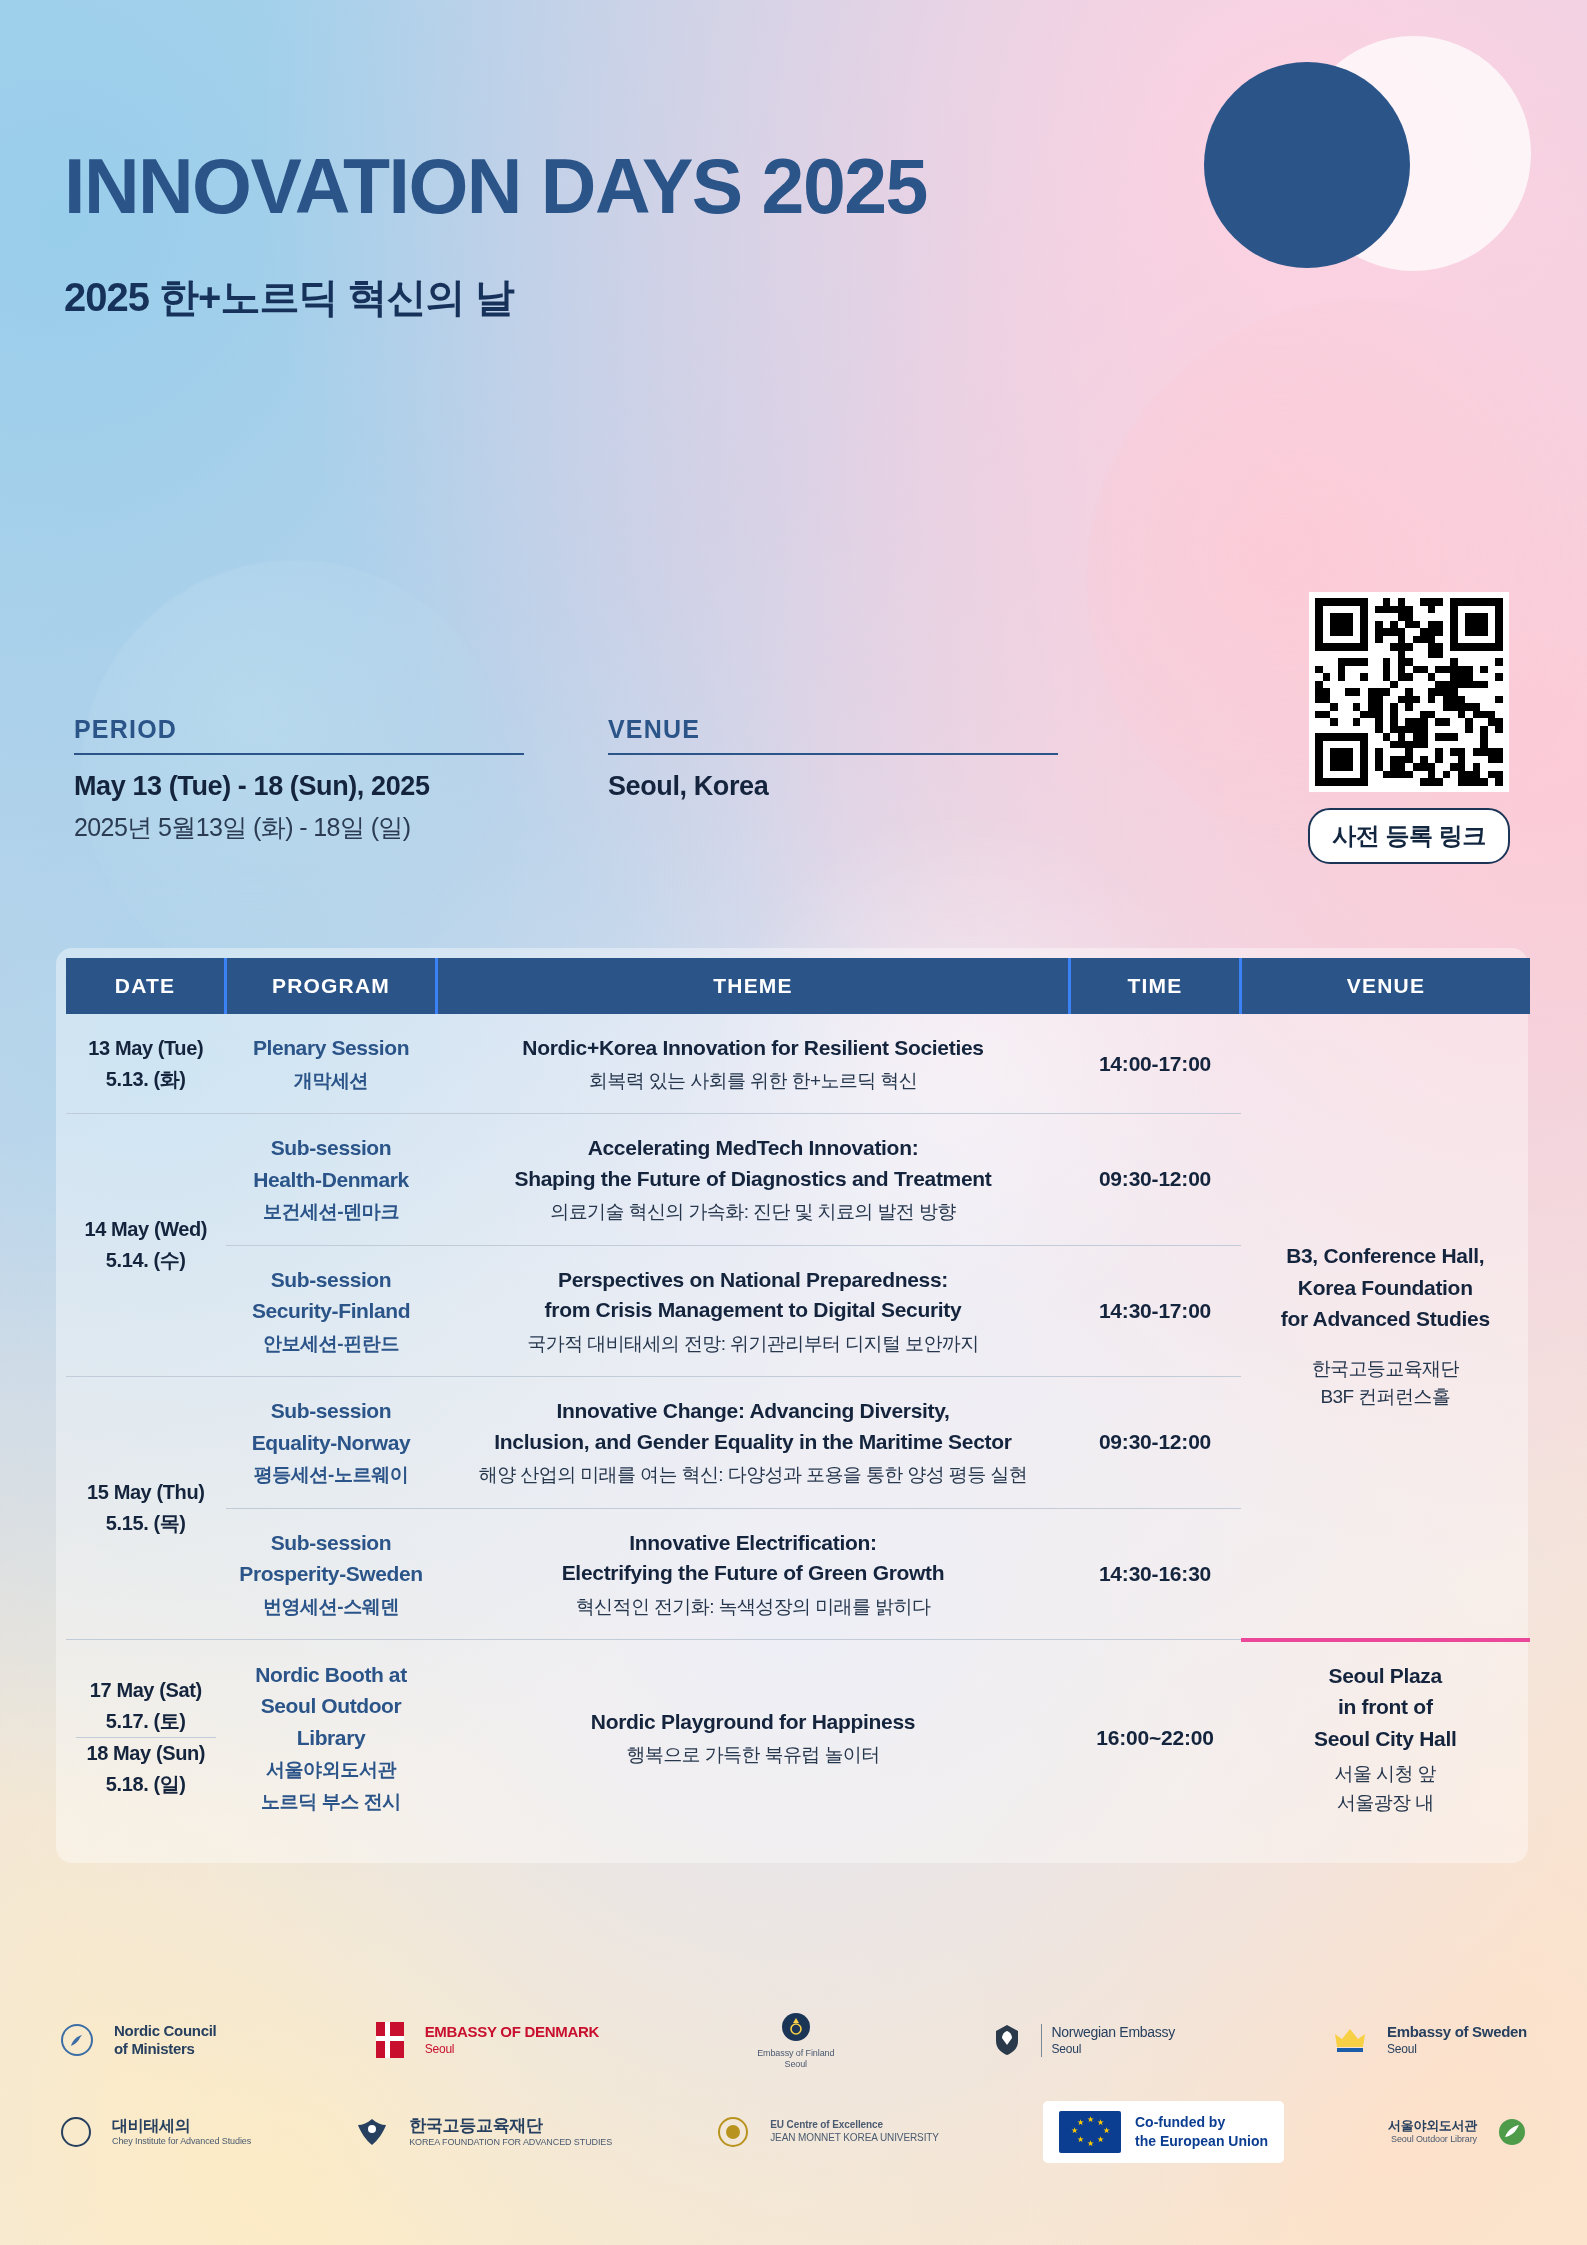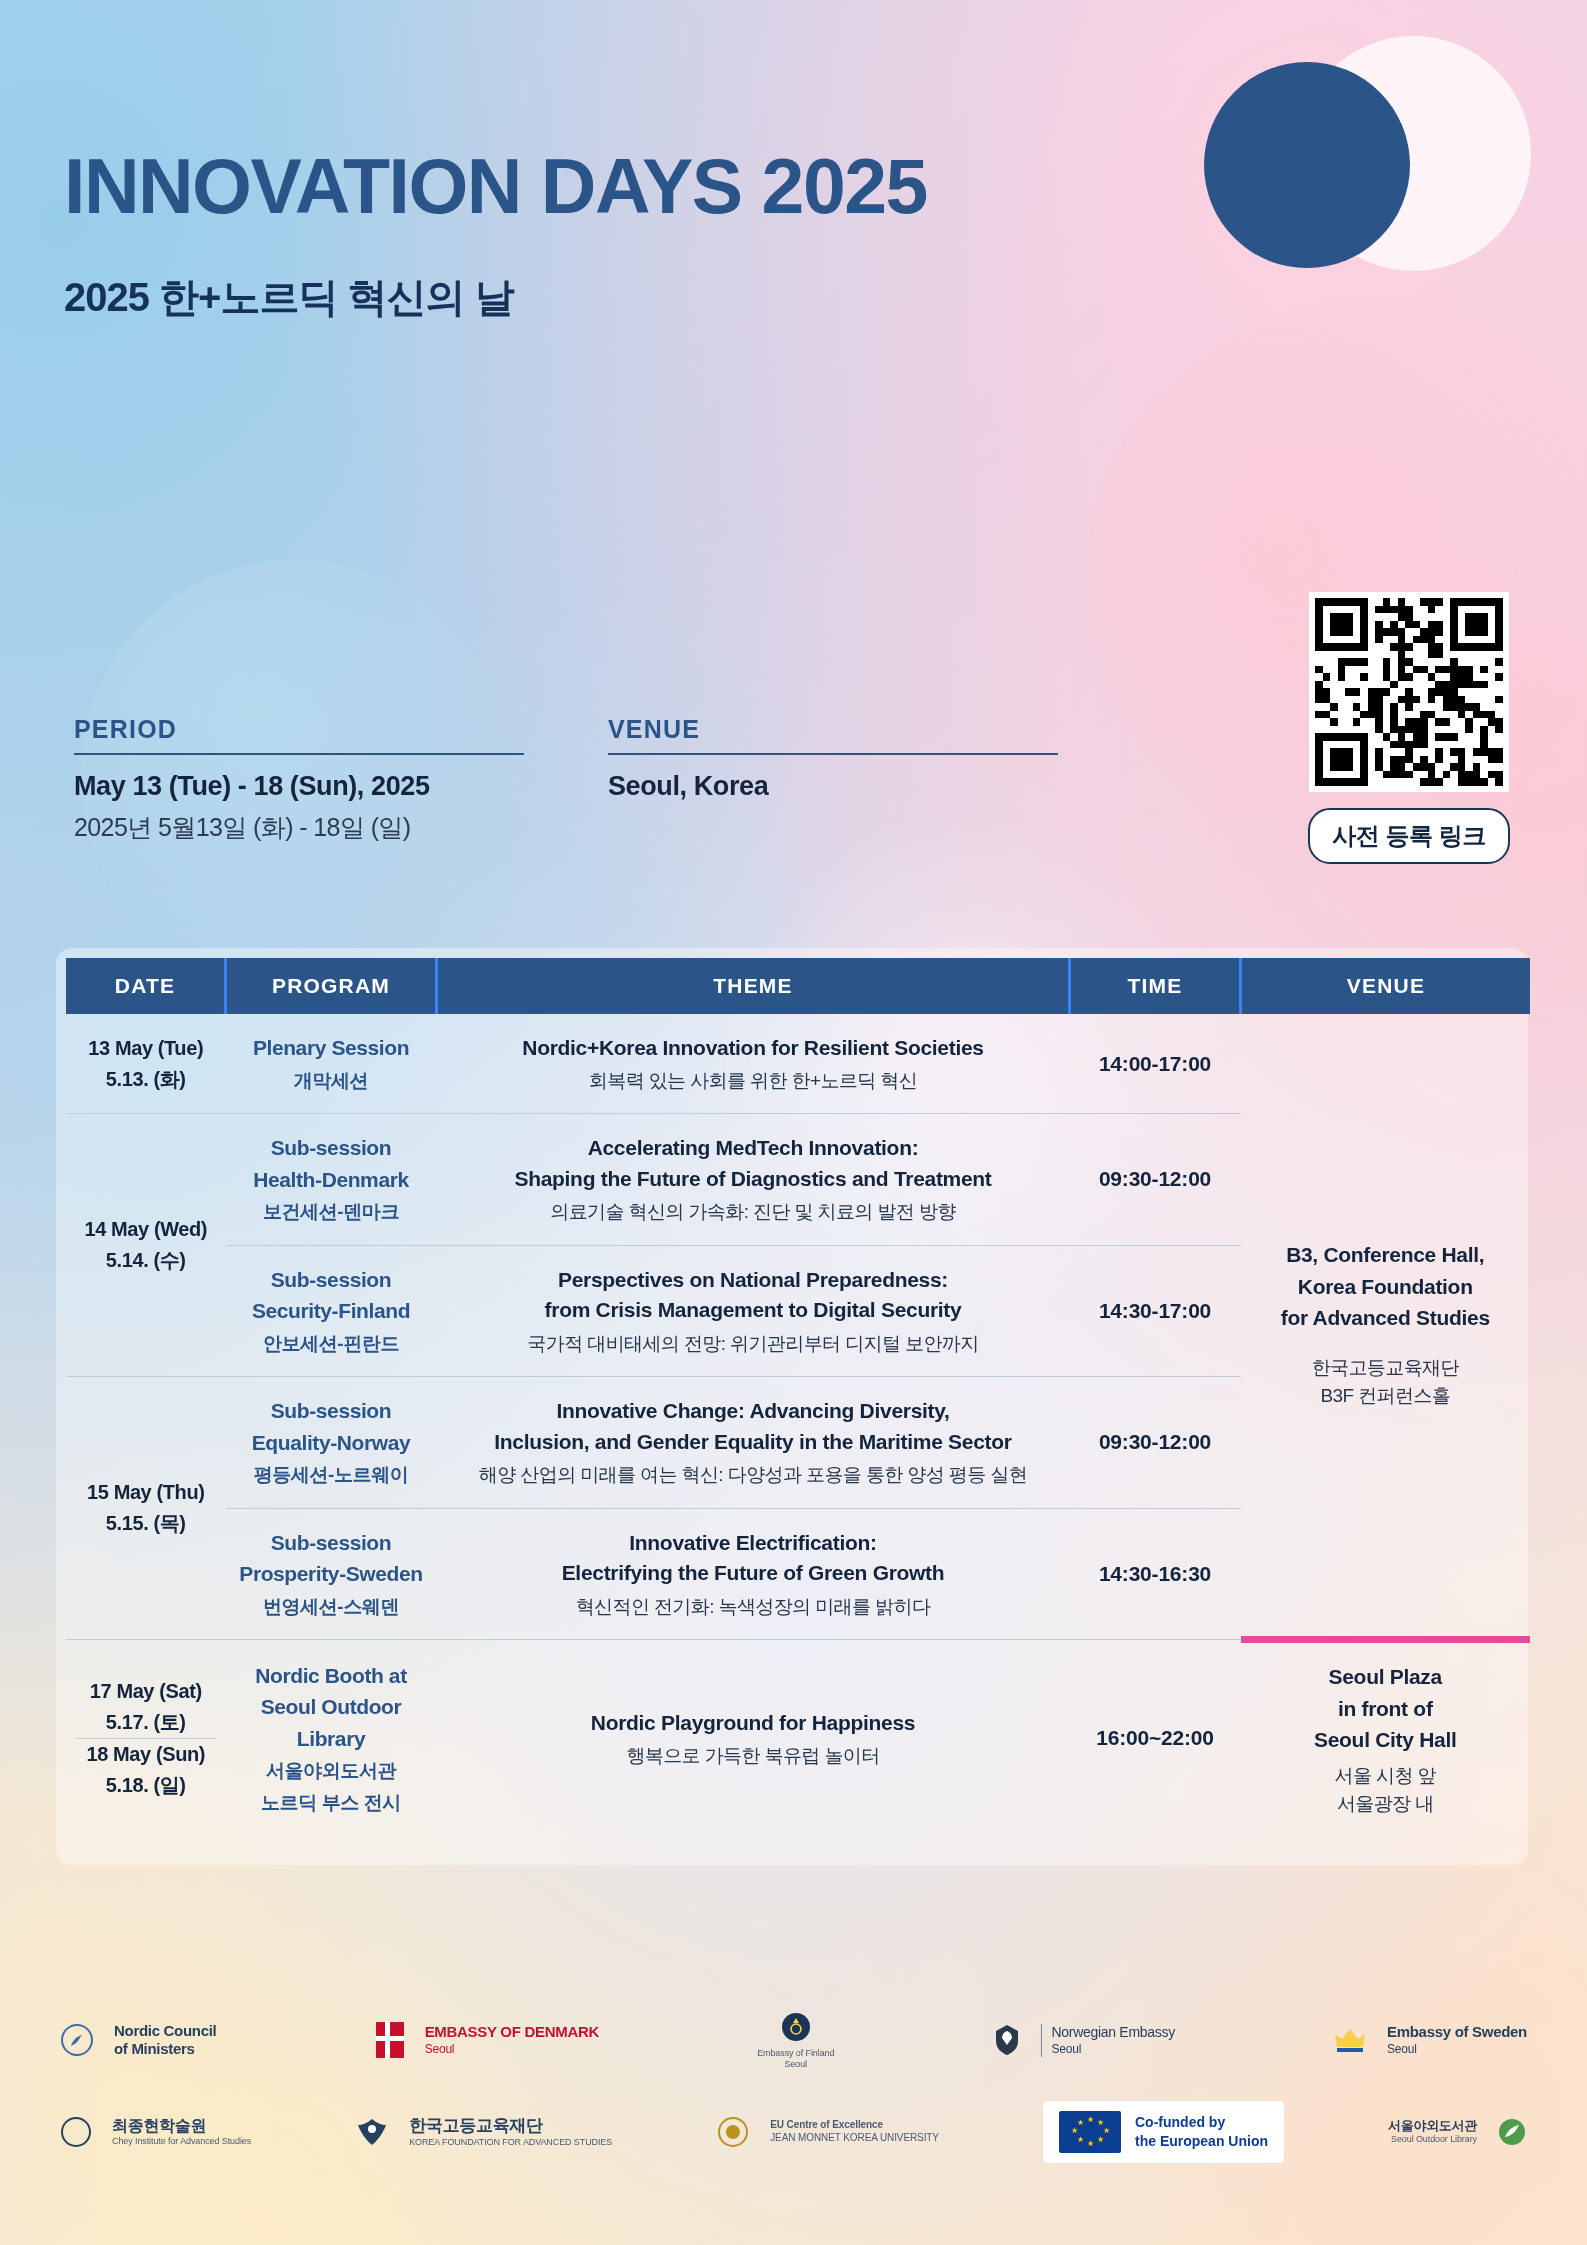--- a/index.html
+++ b/index.html
@@ -998,21 +998,21 @@
             <span class="ko">개막세션</span>
           </div>
         </td>
         <td>
           <div class="c-theme-en">Nordic+Korea Innovation for Resilient Societies</div>
           <div class="c-theme-ko">회복력 있는 사회를 위한 한+노르딕 혁신</div>
         </td>
         <td>
           <div class="c-time">14:00-17:00</div>
         </td>
-        <td rowspan="5" class="no-line" style="border-bottom:7px solid #ec4899">
+        <td rowspan="5" class="no-line" style="border-bottom:4px solid #ec4899">
           <div class="c-venue-en">
             <span>B3, Conference Hall,</span><br>
             <span>Korea Foundation</span><br>
             <span>for Advanced Studies</span>
           </div>
           <div class="c-venue-ko">
             <span>한국고등교육재단</span><br>
             <span>B3F 컨퍼런스홀</span>
           </div>
         </td>
@@ -1215,21 +1215,21 @@
   </div>
 
   <div class="logo-row">
 
     <div class="logo">
       <svg class="mark" width="32" height="32" viewBox="0 0 32 32">
         <circle cx="16" cy="16" r="14" fill="none" stroke="#27405f" stroke-width="2"></circle>
         <path d="M16 6a10 10 0 000 20 7 7 0 010-20z" fill="#27405f"></path>
       </svg>
       <div class="txt">
-        <div class="t1" style="font-size:16px">최종현학술원</div>
+        <div class="t1" style="font-size:16px">대비태세의</div>
         <div class="t3">Chey Institute for Advanced Studies</div>
       </div>
     </div>
 
     <div class="logo">
       <svg class="mark" width="34" height="32" viewBox="0 0 34 32">
         <path d="M17 3c5 4 9 6 14 6-3 8-8 15-14 20C11 24 6 17 3 9c5 0 9-2 14-6z" fill="#27405f"></path>
         <circle cx="17" cy="13" r="4" fill="#fff"></circle>
       </svg>
       <div class="txt">

